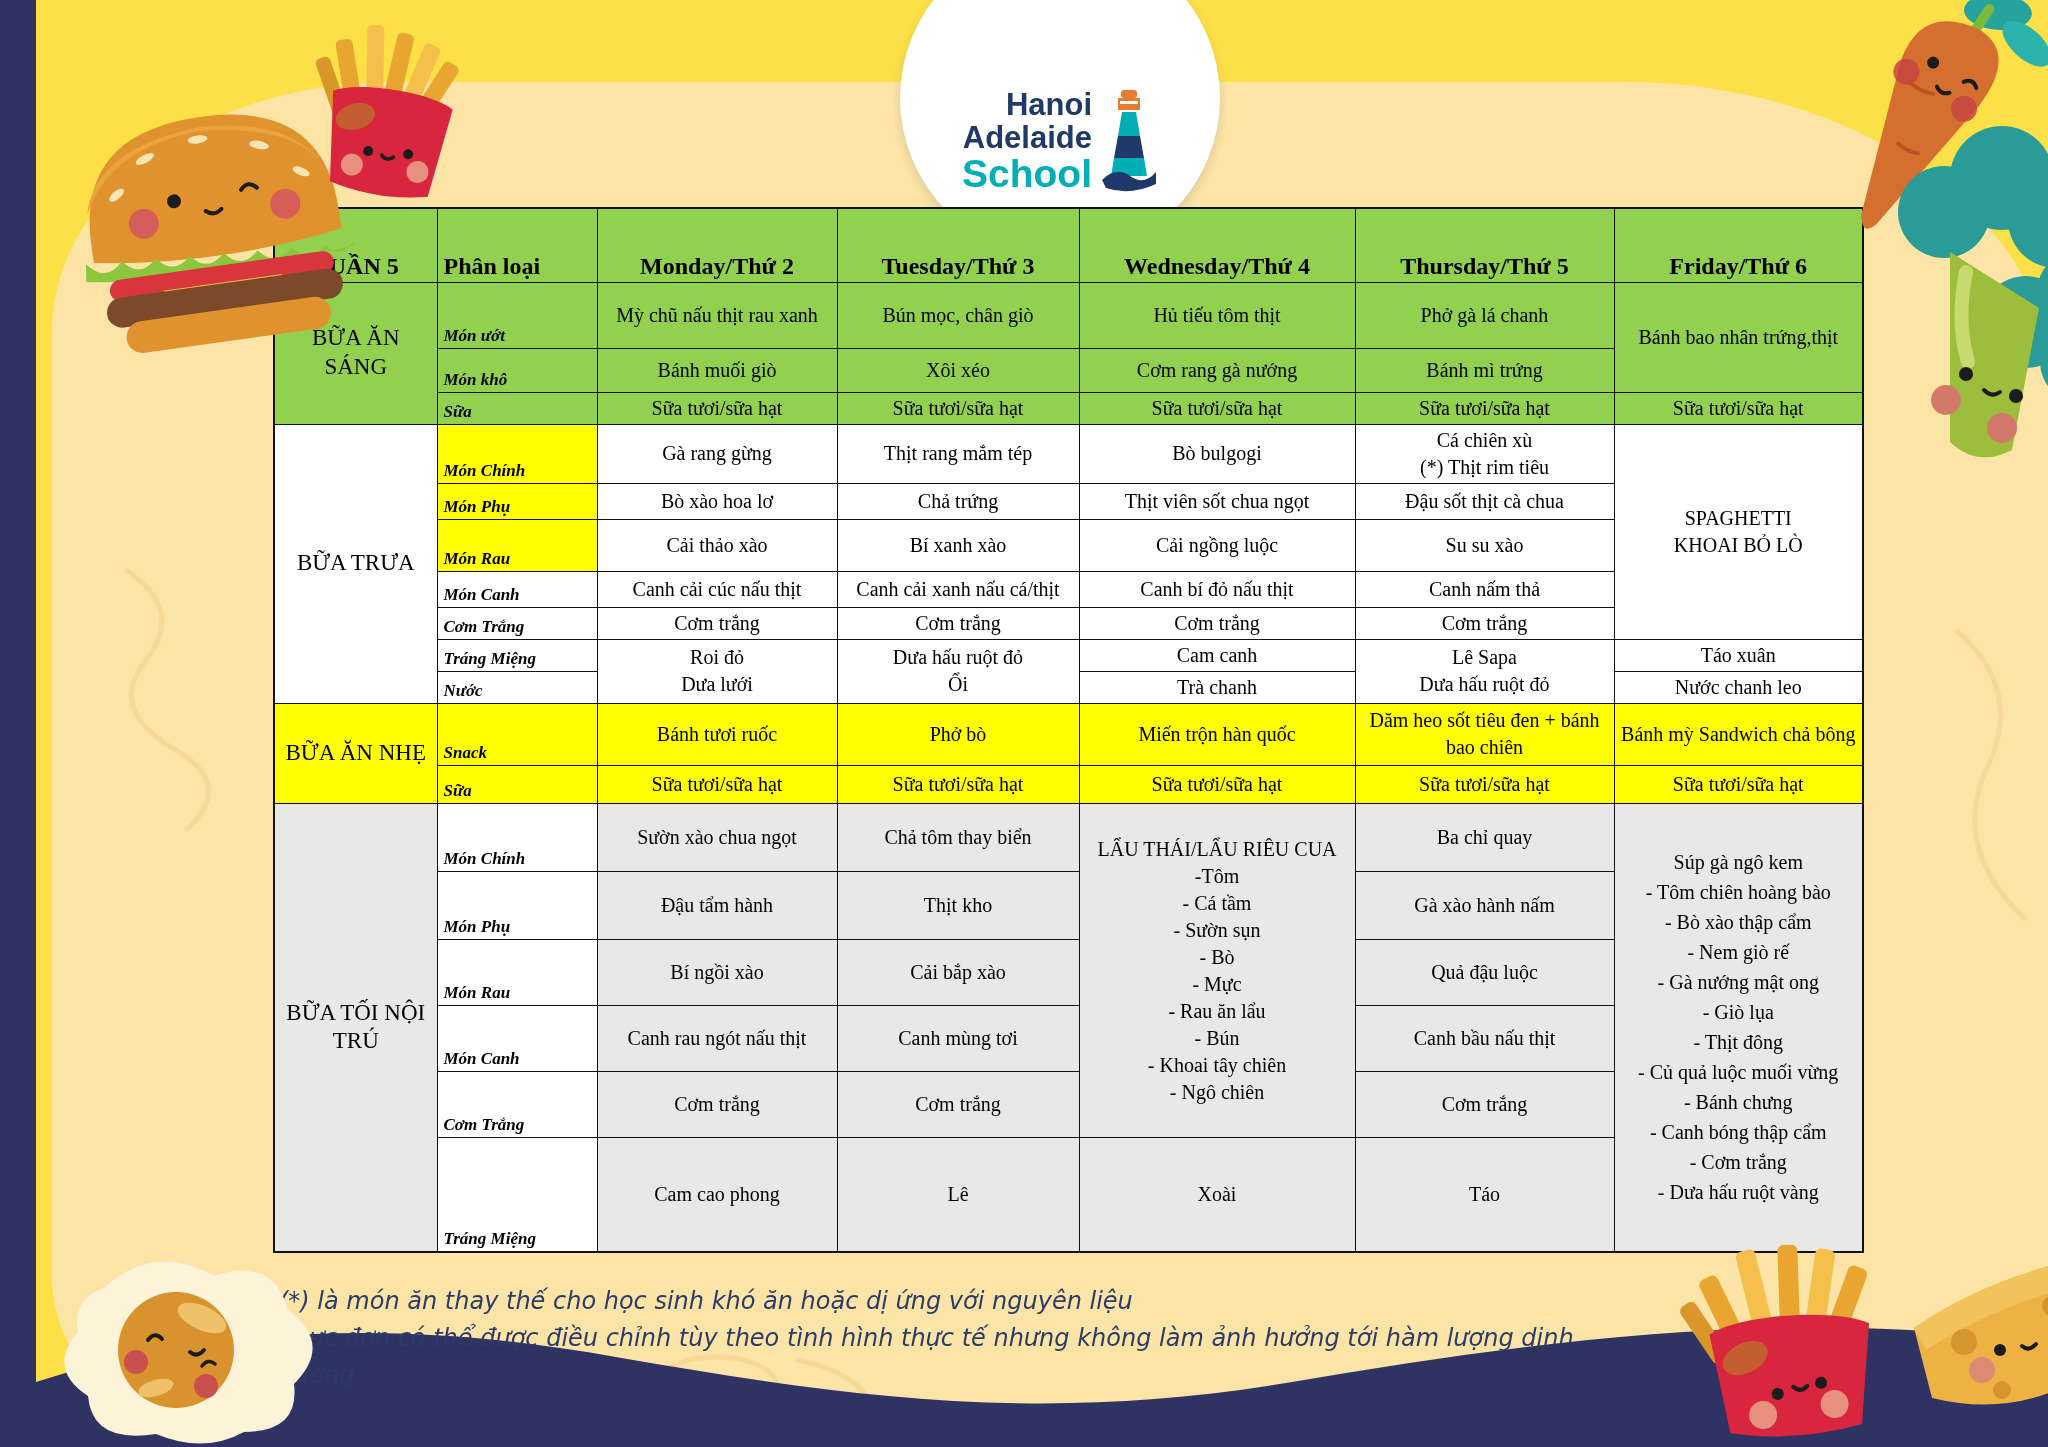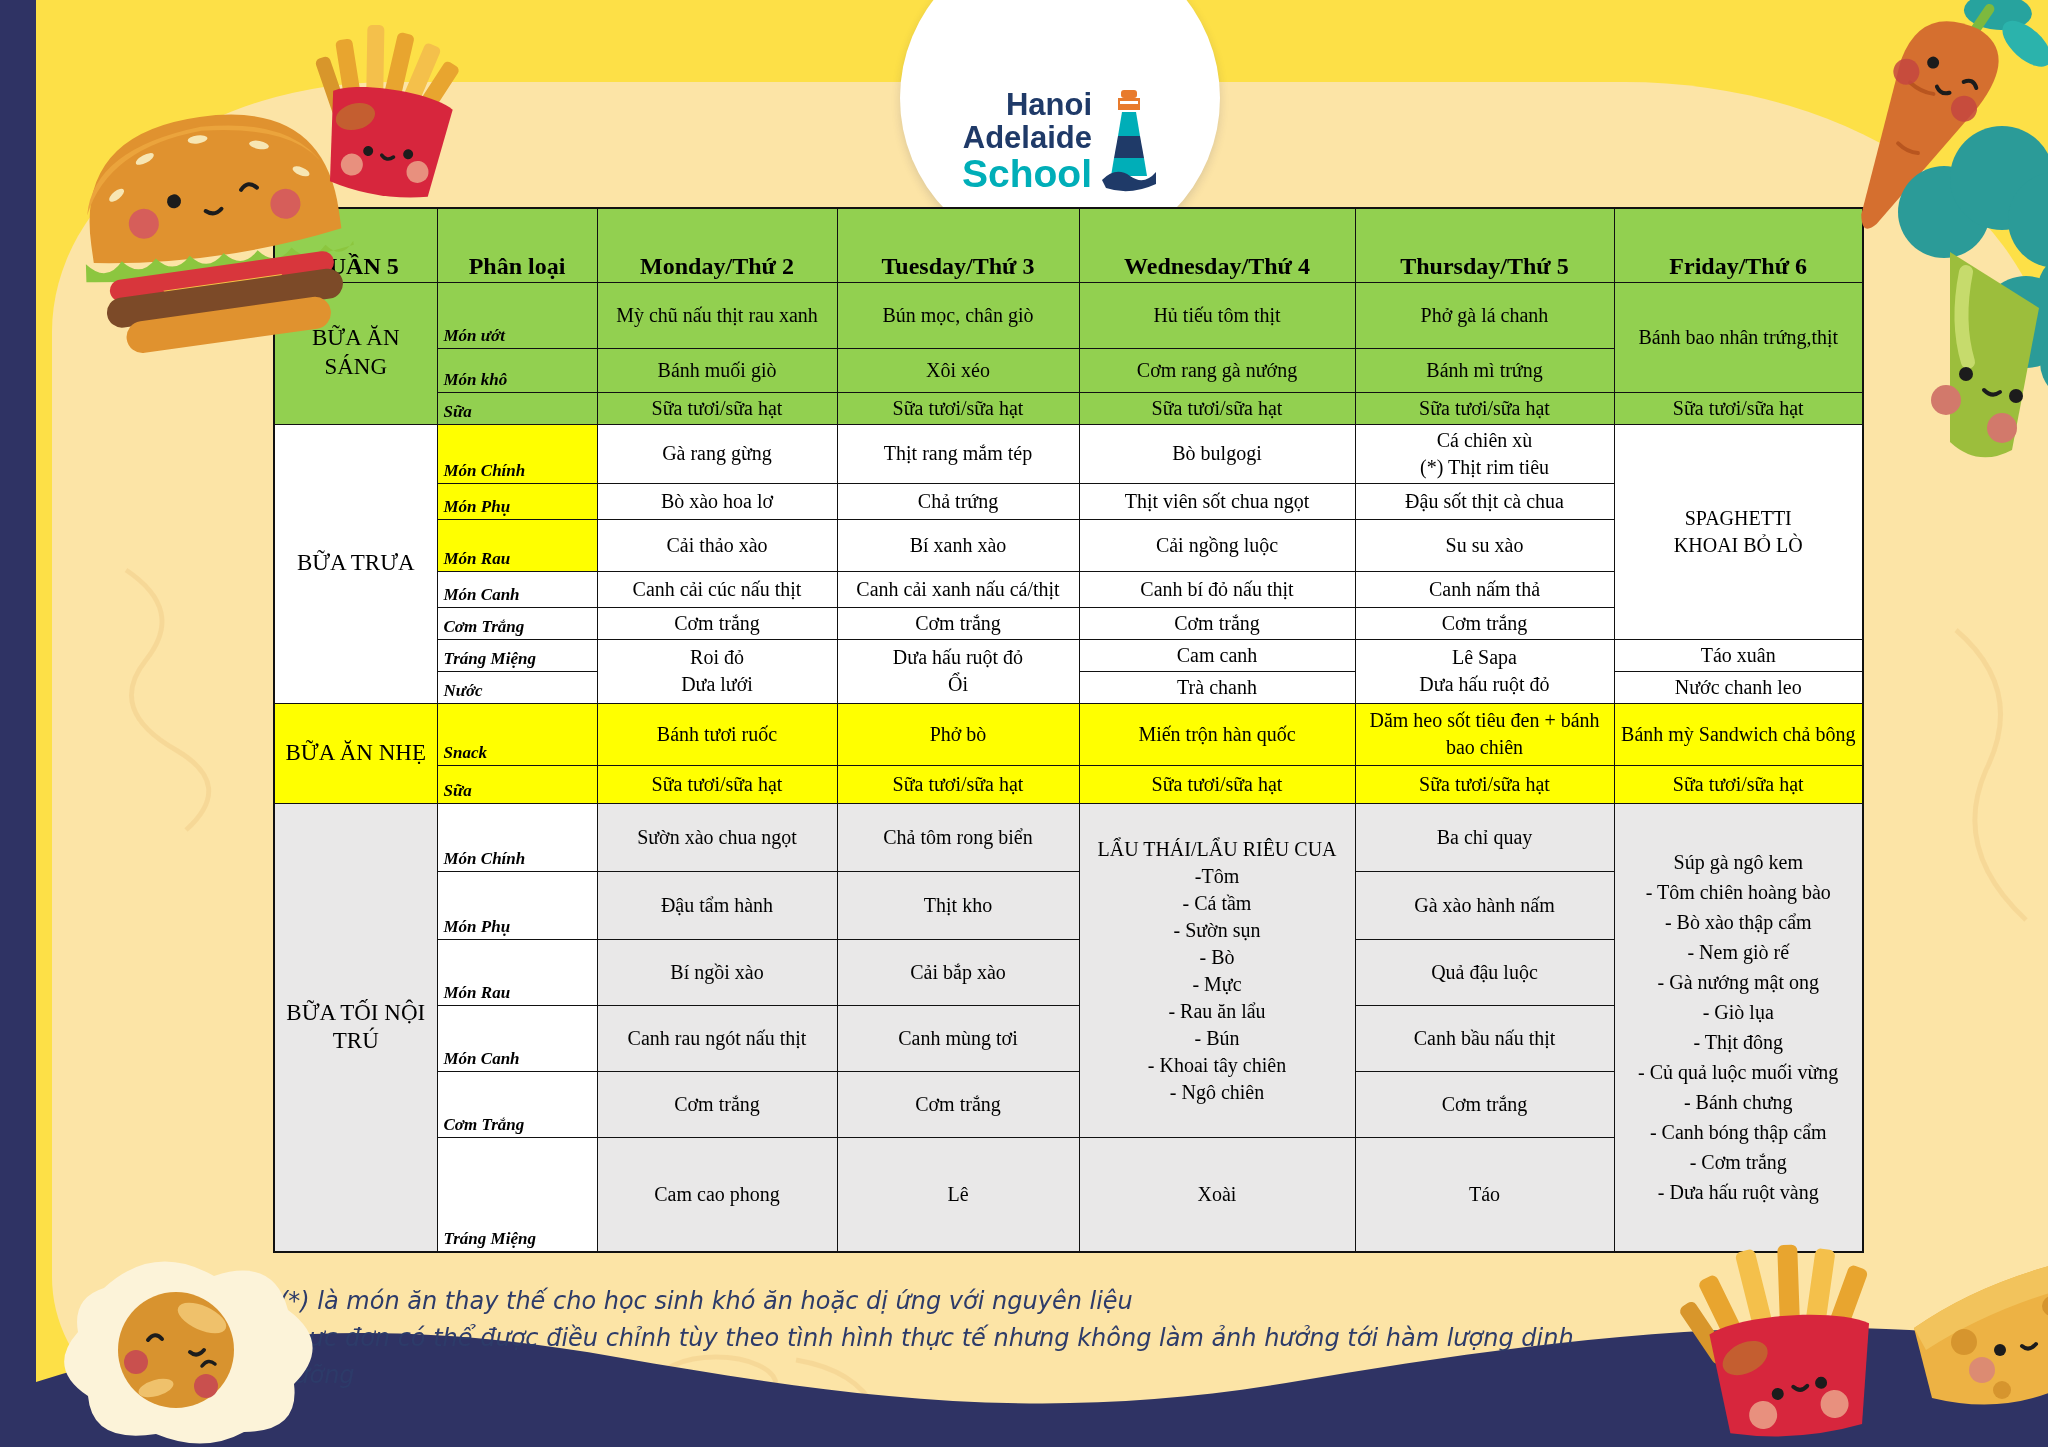--- a/index.html
+++ b/index.html
@@ -17,21 +17,21 @@
   #logo-inner{position:absolute;left:0;top:150px;width:100%;display:flex;justify-content:center;align-items:center;gap:8px;}
   .logo-text{text-align:right;font-family:"Liberation Sans","DejaVu Sans",sans-serif;font-weight:bold;line-height:1.04;}
   .logo-navy{color:#1F3A68;font-size:31px;}
   .logo-teal{color:#00AEB8;font-size:39px;}
   
   #menu-table{position:absolute;left:237px;top:207px;width:1589px;height:1046px;
         border-collapse:collapse;table-layout:fixed;background:#ffffff;}
   #menu-table td,#menu-table th{border:1.6px solid #111;padding:2px 6px;color:#000;overflow:hidden;}
   #menu-table{border:2.6px solid #111;}
   tr.hdr th{font-size:24px;font-weight:bold;vertical-align:bottom;padding-bottom:8px;border-bottom-width:2.6px;}
-  th.left{text-align:center;}
+  th.left{text-align:left;}
   .sec{font-weight:normal;font-size:23px;text-align:center;vertical-align:middle;line-height:1.25;}
   .cat{font-weight:bold;font-style:italic;font-size:17px;text-align:left;vertical-align:bottom;padding-bottom:4px;}
   .cell{font-size:20px;text-align:center;vertical-align:middle;white-space:pre-line;line-height:1.35;}
   .cell.tall{line-height:1.5;}
   .bg-green{background:#92D050;}
   .bg-yellow{background:#FFFF00;}
   .bg-gray{background:#E9E8E8;}
   .bg-white{background:#FFFFFF;}
   .ttop td,.ttop th{border-top-width:2.6px;}
   tr.h-hdr{height:74px;} tr.h66{height:66px;} tr.h44{height:44px;} tr.h32{height:32px;}
@@ -204,21 +204,21 @@
       <td class="cell bg-yellow">Sữa tươi/sữa hạt</td>
       <td class="cell bg-yellow">Sữa tươi/sữa hạt</td>
       <td class="cell bg-yellow">Sữa tươi/sữa hạt</td>
       <td class="cell bg-yellow">Sữa tươi/sữa hạt</td>
     </tr>
 
     <tr class="h68 ttop">
       <td rowspan="6" class="sec bg-gray">BỮA TỐI NỘI TRÚ</td>
       <td class="cat bg-white">Món Chính</td>
       <td class="cell bg-gray">Sườn xào chua ngọt</td>
-      <td class="cell bg-gray">Chả tôm rong biển</td>
+      <td class="cell bg-gray">Chả tôm thay biển</td>
       <td rowspan="5" class="cell bg-gray">LẨU THÁI/LẨU RIÊU CUA
 -Tôm
 - Cá tầm
 - Sườn sụn
 - Bò
 - Mực
 - Rau ăn lẩu
 - Bún
 - Khoai tây chiên
 - Ngô chiên</td>

